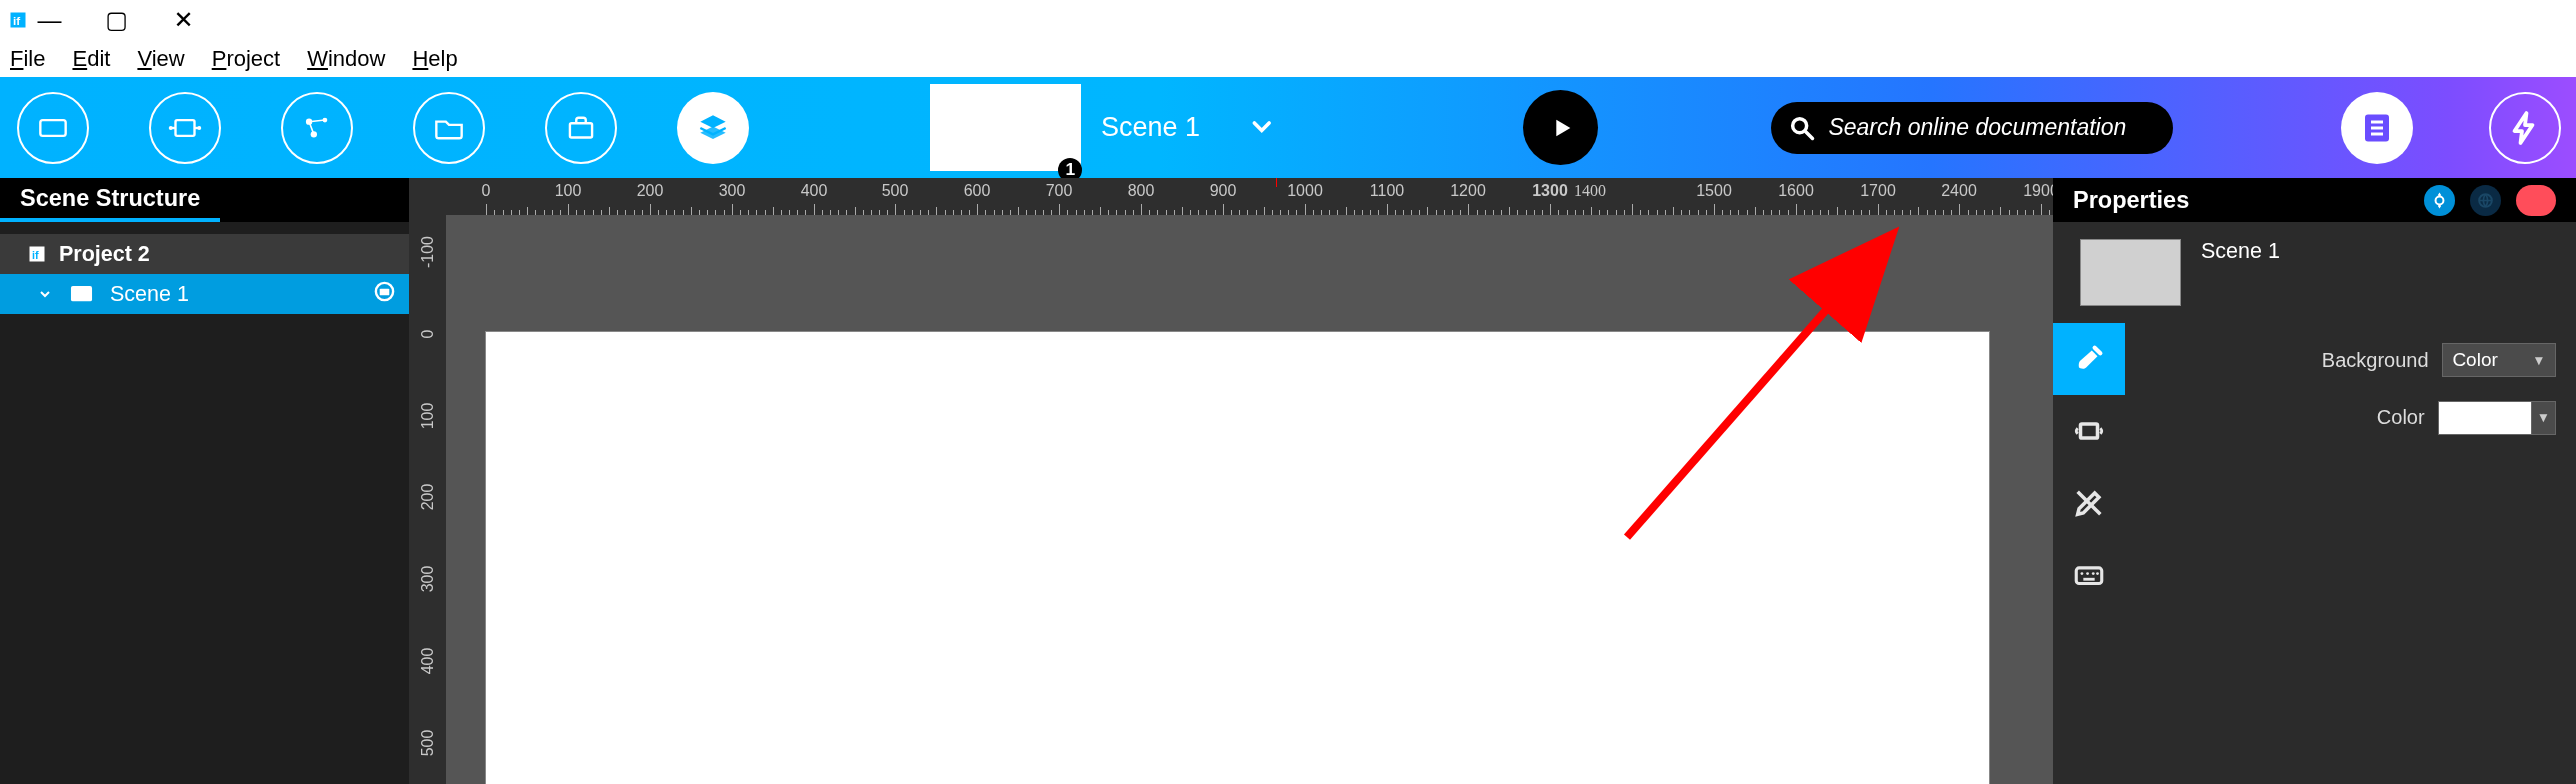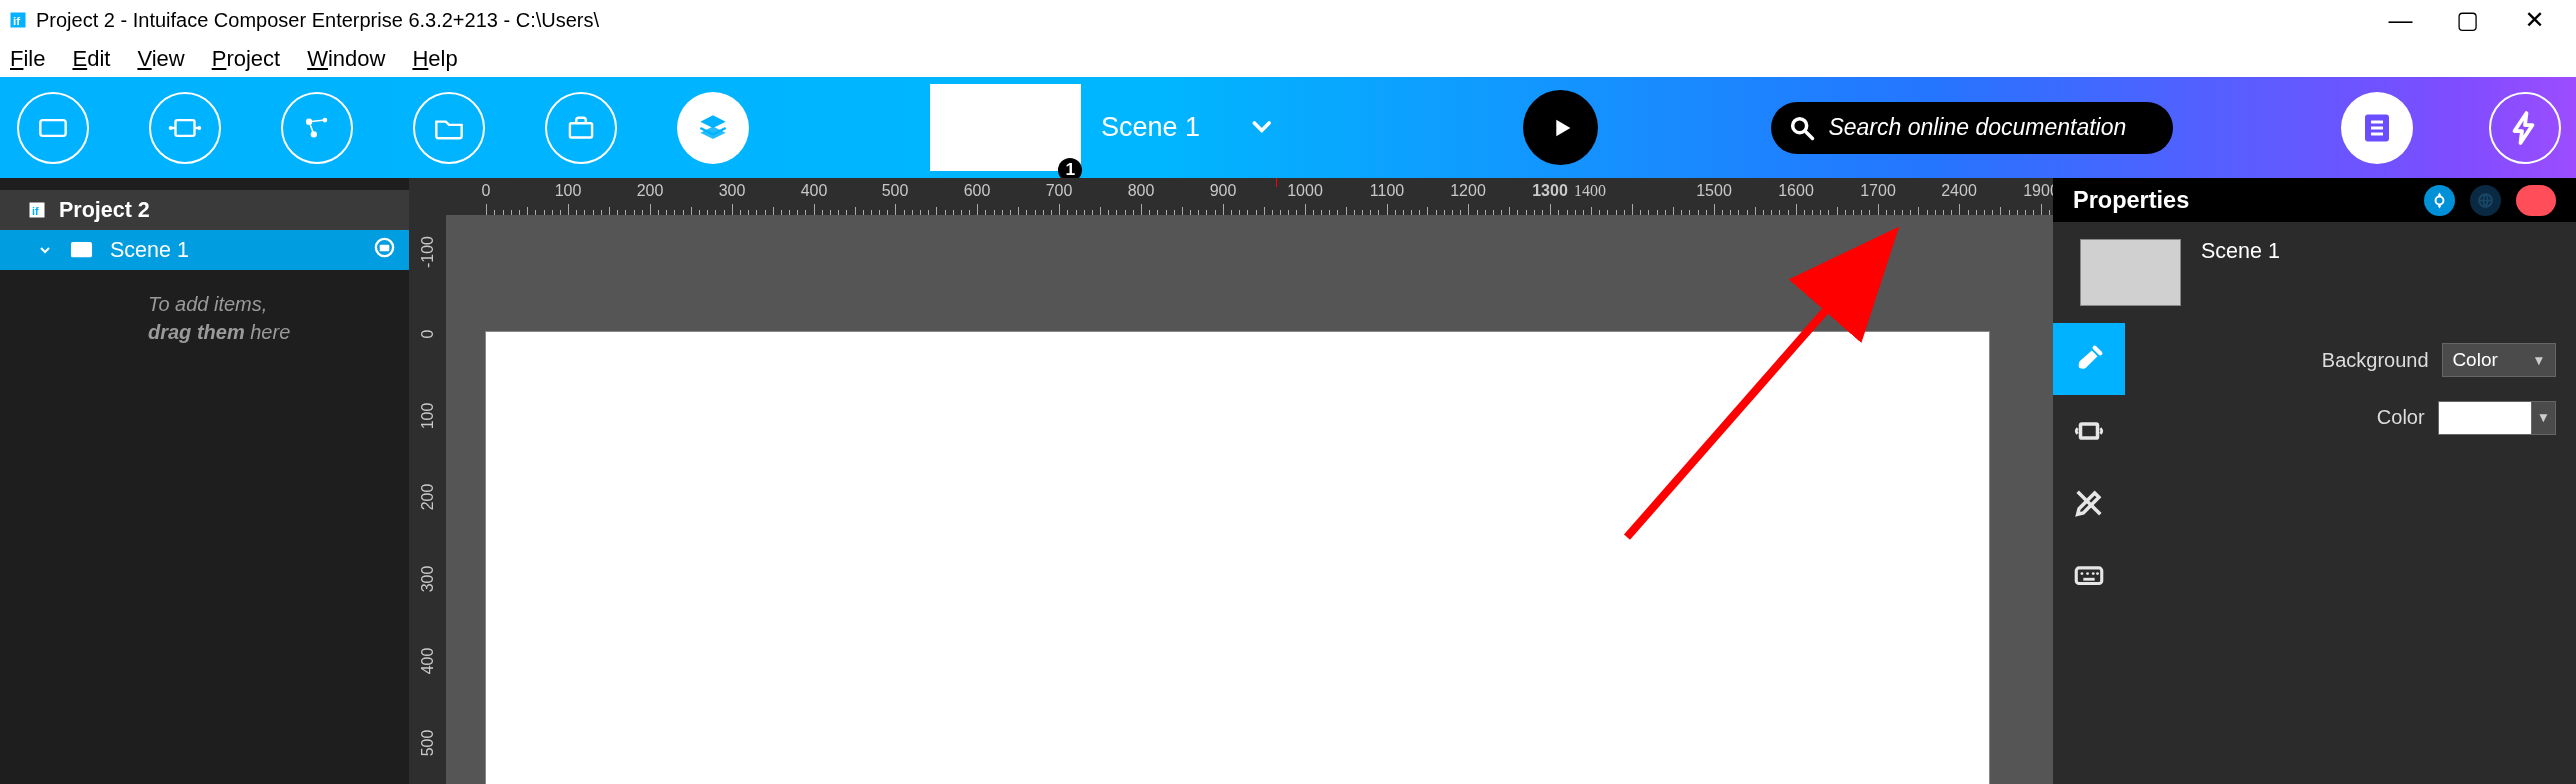--- a/index.html
+++ b/index.html
@@ -98,21 +98,20 @@
 </head>
 <body>
 
 <div class="titlebar">
   <span class="app-icon">
     <svg viewBox="0 0 24 24">
         <rect x="3" y="3" width="18" height="18" fill="#00b2ff"></rect>
         <text x="6" y="18" font-size="14" fill="#fff" font-family="Arial" font-weight="bold">if</text>
       </svg>
   </span>
-  <span class="title-text">Project 2 - Intuiface Composer Enterprise 6.3.2+213 - C:\Users\</span>
   <div class="win-controls">
     <span>—</span>
     <span>▢</span>
     <span>✕</span>
   </div>
 </div>
 
 <div class="menubar">
   <span class="menu-item"><u>F</u>ile</span>
   <span class="menu-item"><u>E</u>dit</span>
@@ -202,20 +201,25 @@
   <div class="right-circle bolt">
     <svg width="36" height="36" viewBox="0 0 24 24">
         <path d="M13 2L5 14h5l-1 8 8-12h-5z" fill="none" stroke="#fff" stroke-width="2.5" stroke-linejoin="round"></path>
       </svg>
   </div>
 </div>
 
 <div class="body-row">
 
   <div class="left-panel">
+    <div class="left-header-full">
+      <div class="left-header">
+        <span class="left-header-title">Scene Structure</span>
+      </div>
+    </div>
     <div class="tree">
       <div class="tree-row project">
         <svg width="20" height="20" viewBox="0 0 24 24" style="font-size:32px">
             <rect x="3" y="3" width="18" height="18" fill="#fff"></rect>
             <text x="6" y="18" font-size="13" fill="#00b2ff" font-family="Arial" font-weight="bold">if</text>
           </svg>
         <span>Project 2</span>
       </div>
       <div class="tree-row scene">
         <svg width="16" height="16" viewBox="0 0 24 24">
@@ -224,24 +228,20 @@
         <svg width="23" height="17.4" viewBox="0 0 24 18">
             <rect x="1" y="1" width="22" height="16" rx="2" fill="#fff"></rect>
           </svg>
         <span>Scene 1</span>
         <span class="right-icon">
           <svg width="23" height="23" viewBox="0 0 24 24">
               <circle cx="12" cy="12" r="9" fill="none" stroke="#fff" stroke-width="2.5"></circle>
               <rect x="7" y="9" width="10" height="7" rx="1" fill="#fff"></rect>
             </svg>
         </span>
-      </div>
-      <div class="tree-hint">
-        <span>To add items,</span><br>
-        <strong>drag them</strong><span> here</span>
       </div>
     </div>
   </div>
 
   <div class="canvas-wrap">
     <div class="ruler-corner"></div>
     <div class="ruler-h" id="rulerH">
       <div class="red-marker" style="left:830px"></div>
     <div class="tick-major" style="left: 40px;">0</div>
         <div class="tickmark" style="left: 40px; height: 10.7px;"></div>

